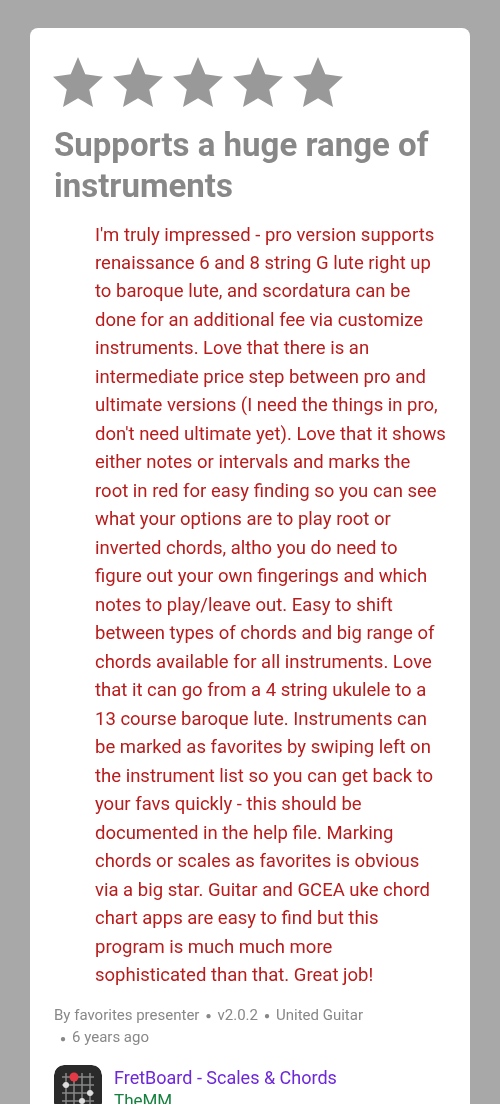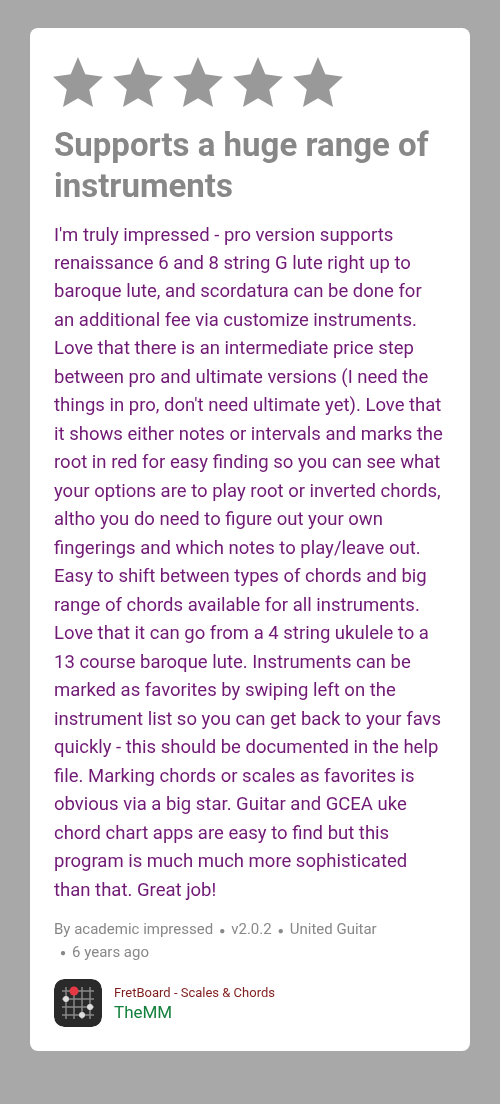--- a/index.html
+++ b/index.html
@@ -30,24 +30,25 @@
       fill: #999999;
     }
     .review-title {
       color: #888888;
       font-size: 33px;
       font-weight: 700;
       line-height: 1.25;
       margin-bottom: 14px;
     }
     .review-body {
-      color: #701a75;
+      color: #b91c1c;
       font-size: 18.5px;
       line-height: 1.54;
       margin-bottom: 14px;
+      margin-left: 41px;
     }
     .review-meta {
       color: #888888;
       font-size: 15px;
       line-height: 1.5;
       margin-bottom: 16px;
     }
     .meta-separator {
       font-size: 10px;
       vertical-align: middle;
@@ -63,22 +64,22 @@
       height: 48px;
       border-radius: 10px;
       flex-shrink: 0;
     }
     .app-details {
       display: flex;
       flex-direction: column;
       gap: 2px;
     }
     .app-name {
-      color: #7f1d1d;
-      font-size: 13px;
+      color: #6d28d9;
+      font-size: 18px;
       font-weight: 400;
     }
     .app-publisher {
       color: #15803d;
       font-size: 17px;
     }
   </style>
 </head>
 <body>
 
@@ -96,21 +97,21 @@
     <svg class="star-icon" viewBox="0 0 24 24">
         <path d="M12 2l2.9 6.9L22 9.9l-5.5 5.1L18 22l-6-3.5L6 22l1.5-7L2 9.9l7.1-1z"></path>
       </svg>
     <svg class="star-icon" viewBox="0 0 24 24">
         <path d="M12 2l2.9 6.9L22 9.9l-5.5 5.1L18 22l-6-3.5L6 22l1.5-7L2 9.9l7.1-1z"></path>
       </svg>
   </div>
   <h1 class="review-title">Supports a huge range of instruments</h1>
   <p class="review-body">I'm truly impressed - pro version supports renaissance 6 and 8 string G lute right up to baroque lute, and scordatura can be done for an additional fee via customize instruments. Love that there is an intermediate price step between pro and ultimate versions (I need the things in pro, don't need ultimate yet). Love that it shows either notes or intervals and marks the root in red for easy finding so you can see what your options are to play root or inverted chords, altho you do need to figure out your own fingerings and which notes to play/leave out. Easy to shift between types of chords and big range of chords available for all instruments. Love that it can go from a 4 string ukulele to a 13 course baroque lute. Instruments can be marked as favorites by swiping left on the instrument list so you can get back to your favs quickly - this should be documented in the help file. Marking chords or scales as favorites is obvious via a big star. Guitar and GCEA uke chord chart apps are easy to find but this program is much much more sophisticated than that. Great job!</p>
   <div class="review-meta">
-    <span>By </span><span>academic impressed</span><span class="meta-separator">●</span><span>v2.0.2</span><span class="meta-separator">●</span><span>United Guitar</span><br><span class="meta-separator">●</span><span>6 years ago</span>
+    <span>By </span><span>favorites presenter</span><span class="meta-separator">●</span><span>v2.0.2</span><span class="meta-separator">●</span><span>United Guitar</span><br><span class="meta-separator">●</span><span>6 years ago</span>
   </div>
   <div class="app-info">
     <svg class="app-icon" viewBox="0 0 48 48">
       <rect width="48" height="48" rx="10" fill="#2a2a2a"></rect>
       <line x1="8" y1="12" x2="40" y2="12" stroke="#888" stroke-width="1.5"></line>
       <line x1="8" y1="20" x2="40" y2="20" stroke="#888" stroke-width="1.5"></line>
       <line x1="8" y1="28" x2="40" y2="28" stroke="#888" stroke-width="1.5"></line>
       <line x1="8" y1="36" x2="40" y2="36" stroke="#888" stroke-width="1.5"></line>
       <line x1="12" y1="8" x2="12" y2="40" stroke="#888" stroke-width="1.5"></line>
       <line x1="20" y1="8" x2="20" y2="40" stroke="#888" stroke-width="1.5"></line>

